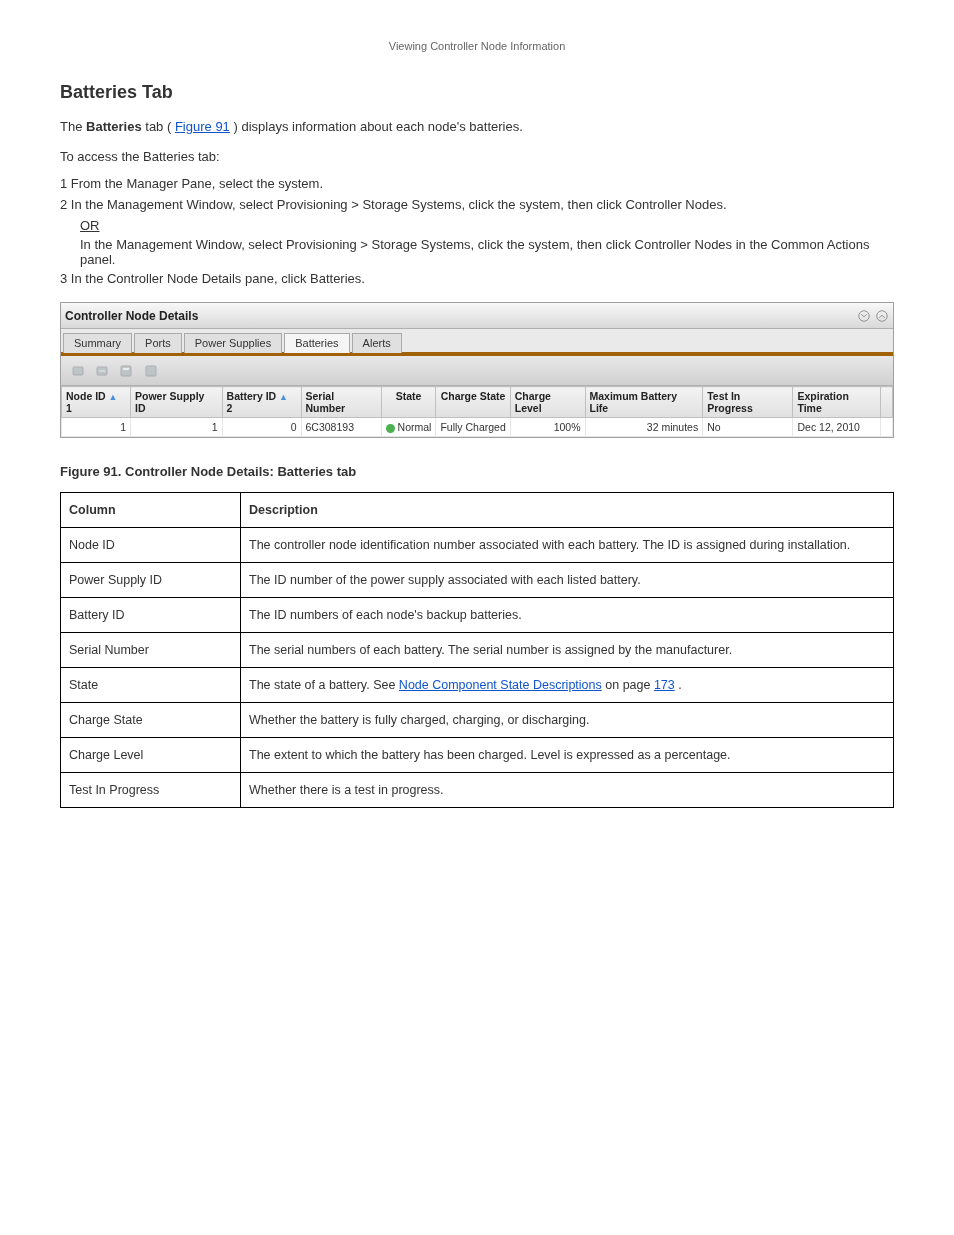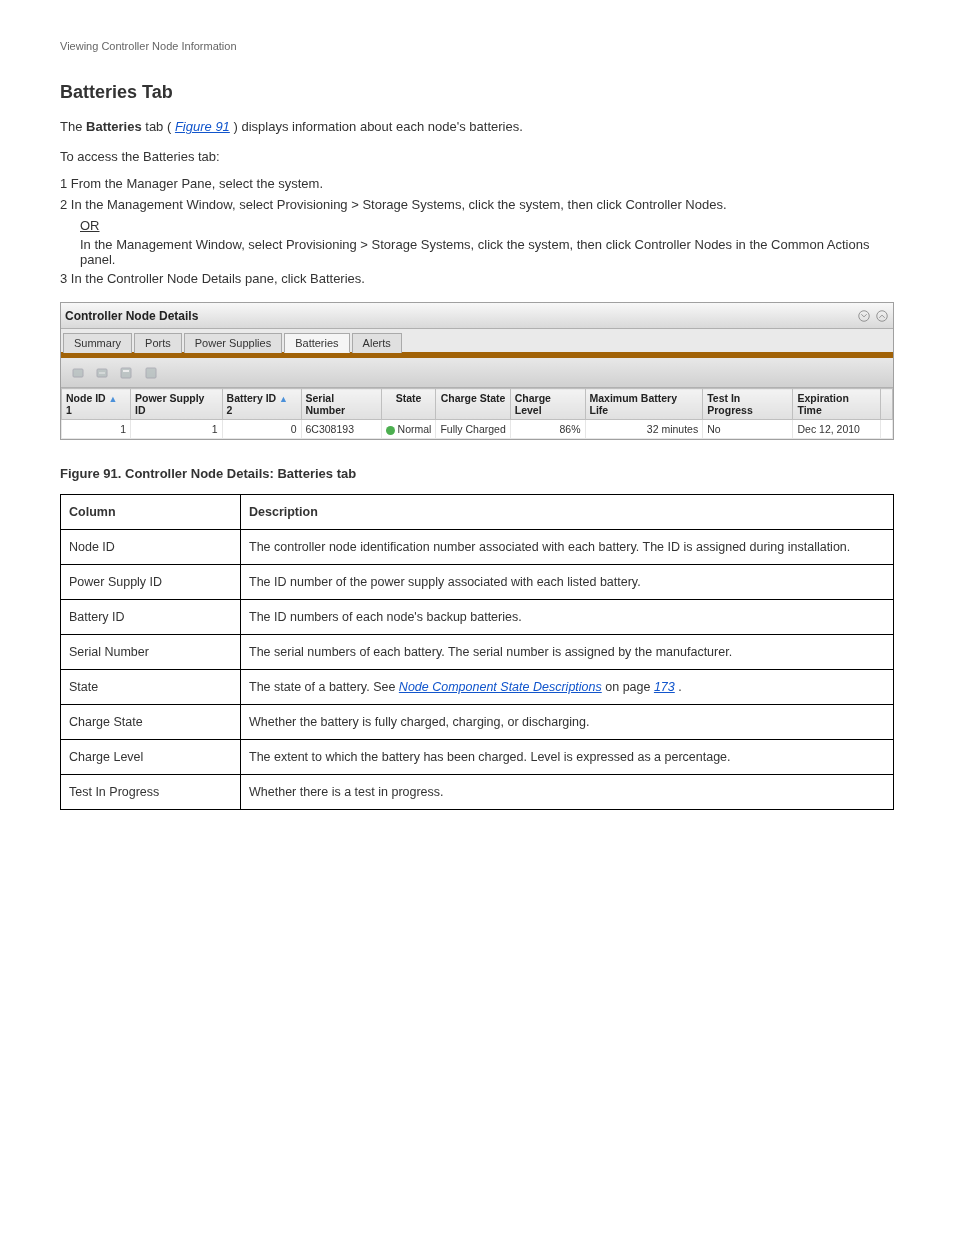--- a/index.html
+++ b/index.html
@@ -6,40 +6,39 @@
   body {
     margin: 0;
     font-family: Arial, sans-serif;
     font-size: 13px;
     background: #fff;
     width: 954px;
     padding: 40px 60px 60px 60px;
     color: #333;
   }
   .page-header {
-    text-align: left;
+    text-align: center;
     font-size: 11px;
     color: #666;
     margin-bottom: 30px;
   }
   .section-title {
     font-size: 18px;
     font-weight: bold;
     margin-bottom: 14px;
   }
   .body-text {
     font-size: 13px;
     line-height: 1.5;
     margin-bottom: 10px;
   }
   .link {
     color: #1155cc;
     text-decoration: underline;
     cursor: pointer;
-    font-style: italic;
   }
   .steps {
     font-size: 13px;
     margin-bottom: 6px;
   }
   .step-para {
     margin-left: 20px;
     margin-bottom: 4px;
     font-size: 13px;
   }
@@ -72,21 +71,21 @@
     color: #222;
     flex: 1;
   }
   .panel-title-ico {
     width: 14px; height: 14px; margin-left: 4px;
     color: #666; display:flex; align-items:center; justify-content:center;
   }
   .tabs-row {
     display: flex;
     background: #eaeaea;
-    border-bottom: 6px solid #a16207;
+    border-bottom: 4px solid #a16207;
     padding-top: 3px;
   }
   .tab {
     padding: 3px 10px;
     font-size: 11px;
     color: #333;
     background: #e0e0e0;
     border: 1px solid #aaa;
     border-bottom: none;
     margin-left: 2px;
@@ -260,21 +259,21 @@
       </tr>
     </thead>
     <tbody>
       <tr>
         <td style="text-align:right">1</td>
         <td style="text-align:right">1</td>
         <td style="text-align:right">0</td>
         <td>6C308193</td>
         <td><span class="state-dot"></span><span>Normal</span></td>
         <td>Fully Charged</td>
-        <td style="text-align:right">86%</td>
+        <td style="text-align:right">100%</td>
         <td style="text-align:right">32 minutes</td>
         <td>No</td>
         <td>Dec 12, 2010</td>
         <td></td>
       </tr>
     </tbody>
   </table>
 </div>
 
 <div class="body-text" style="font-weight:bold">Figure 91. Controller Node Details: Batteries tab</div>

